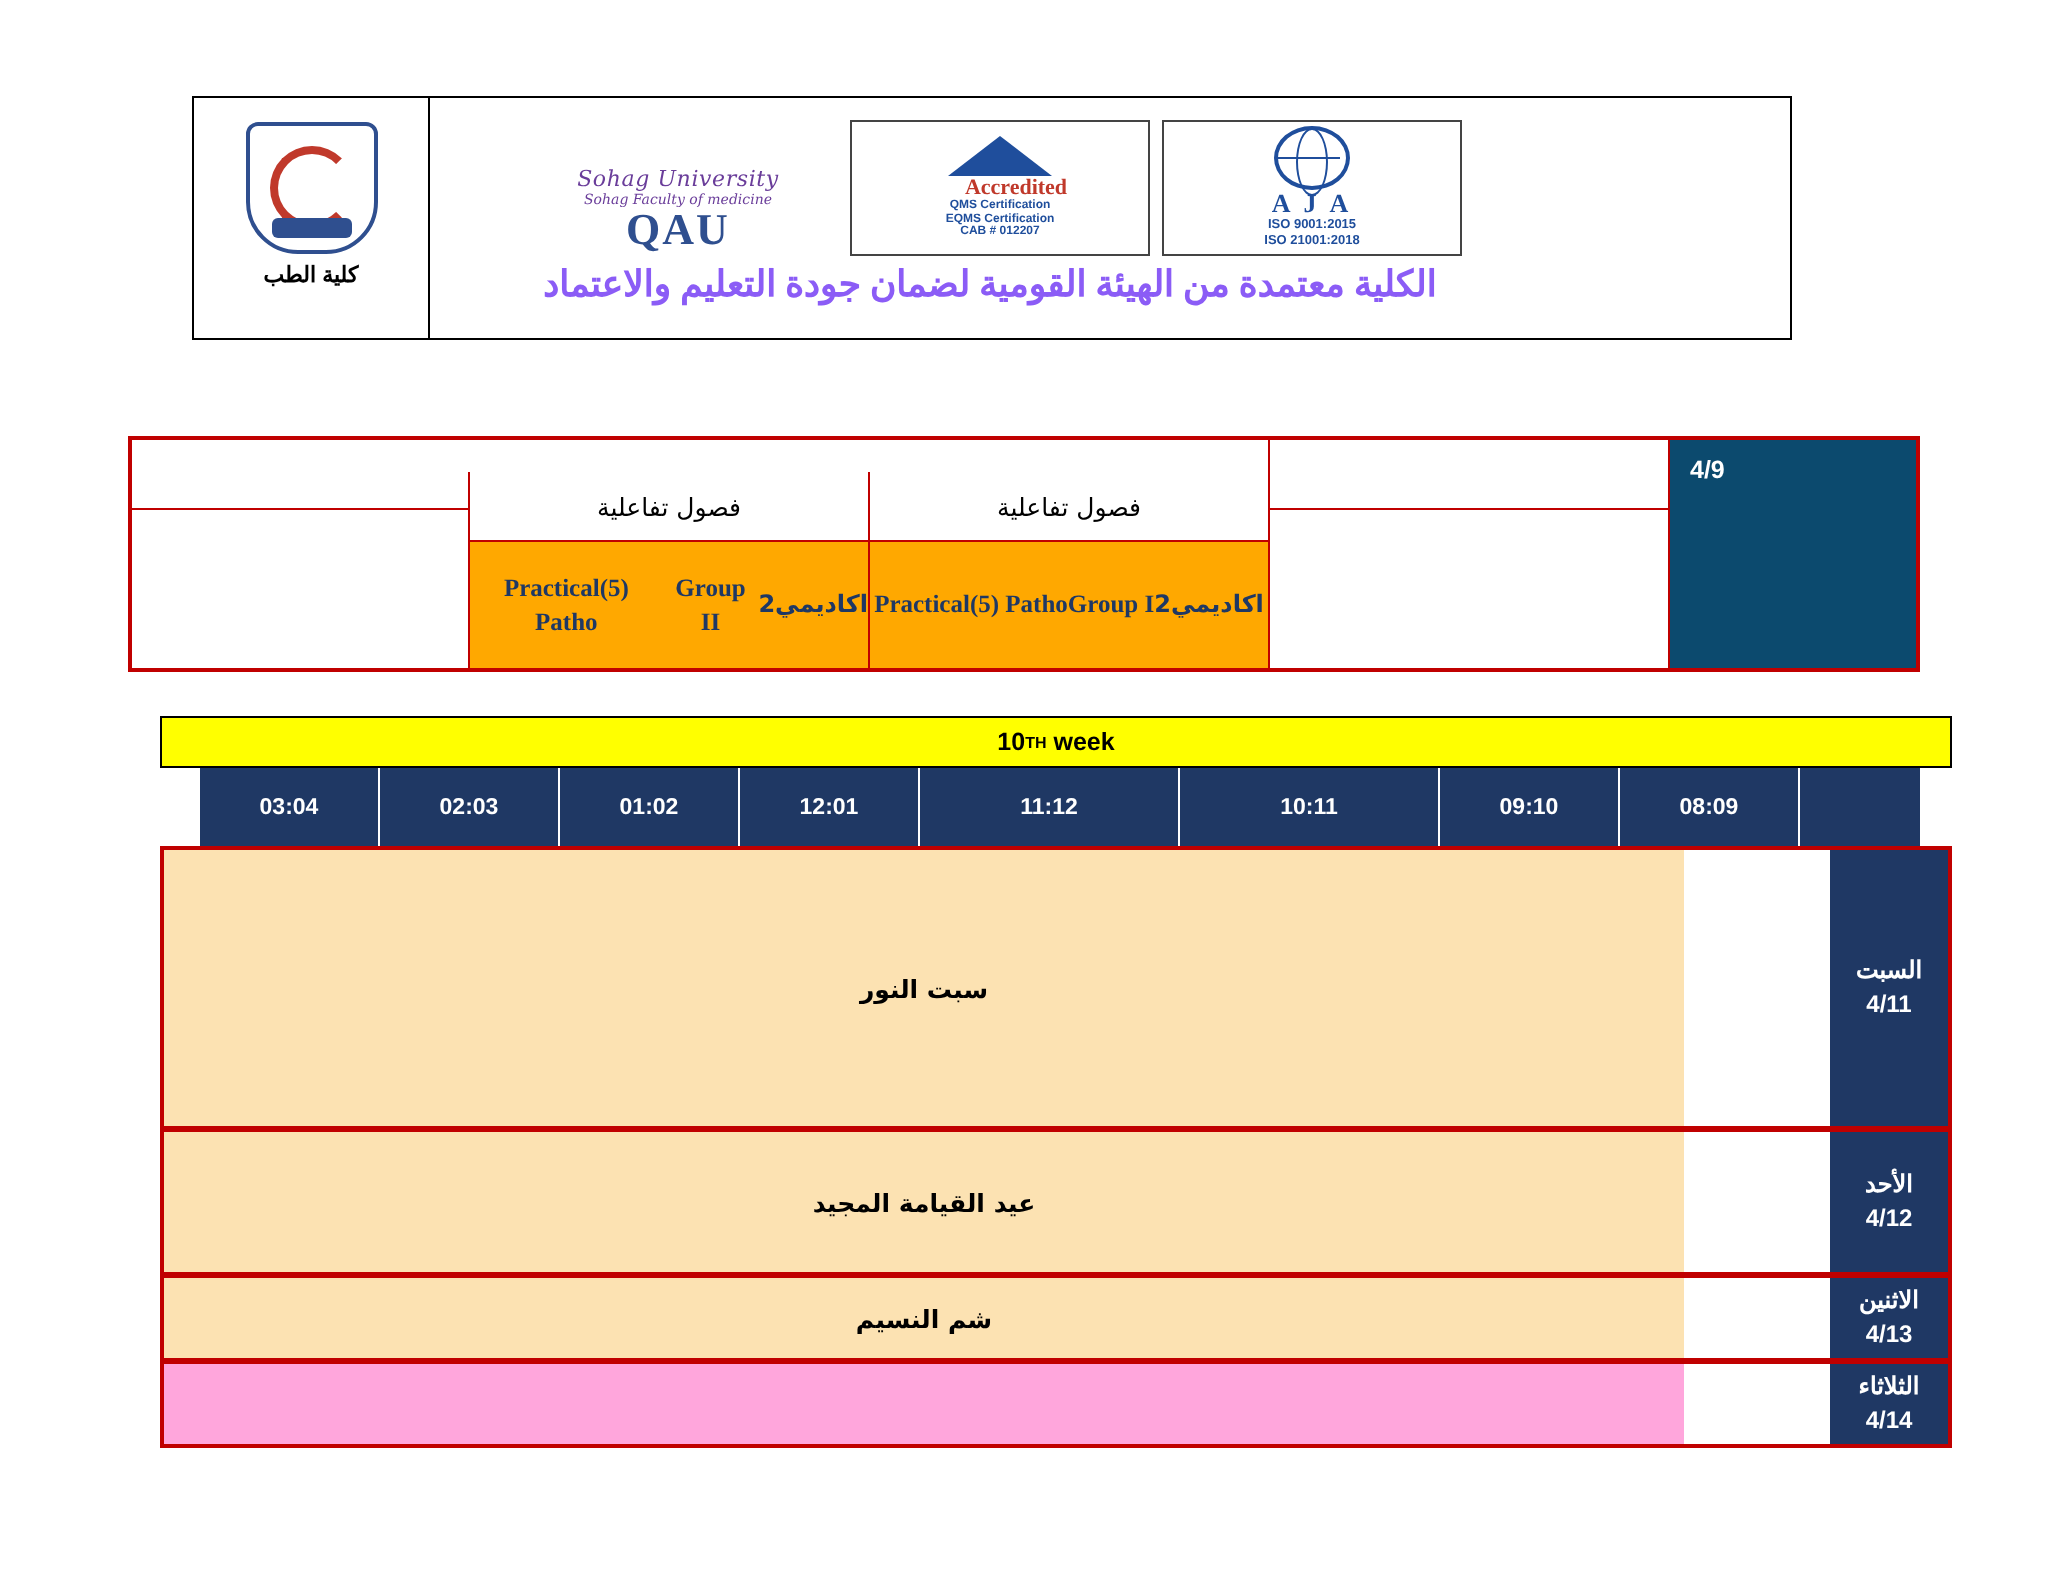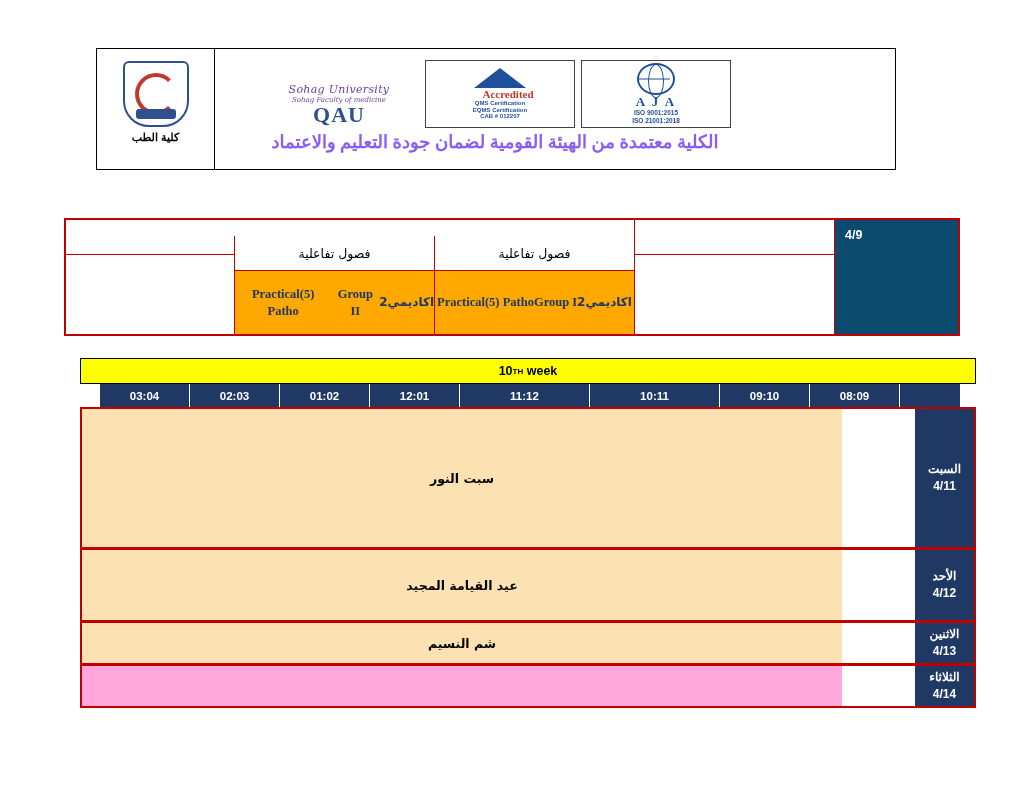--- a/index.html
+++ b/index.html
@@ -305,21 +305,21 @@
     align-items: center;
     justify-content: center;
     font-weight: bold;
     font-size: 12.5px;
     color: #000000;
   }
   .week-title sup { font-size: 8px; vertical-align: super; }
 
   .time-row {
     display: flex;
-    height: 24px;
+    height: 40px;
     box-sizing: border-box;
     border-bottom: 1px solid #000000;
     padding-left: 20px;
   }
   .time-cell {
     background: #1f3864;
     color: #ffffff;
     font-weight: bold;
     font-size: 11.5px;
     display: flex;

